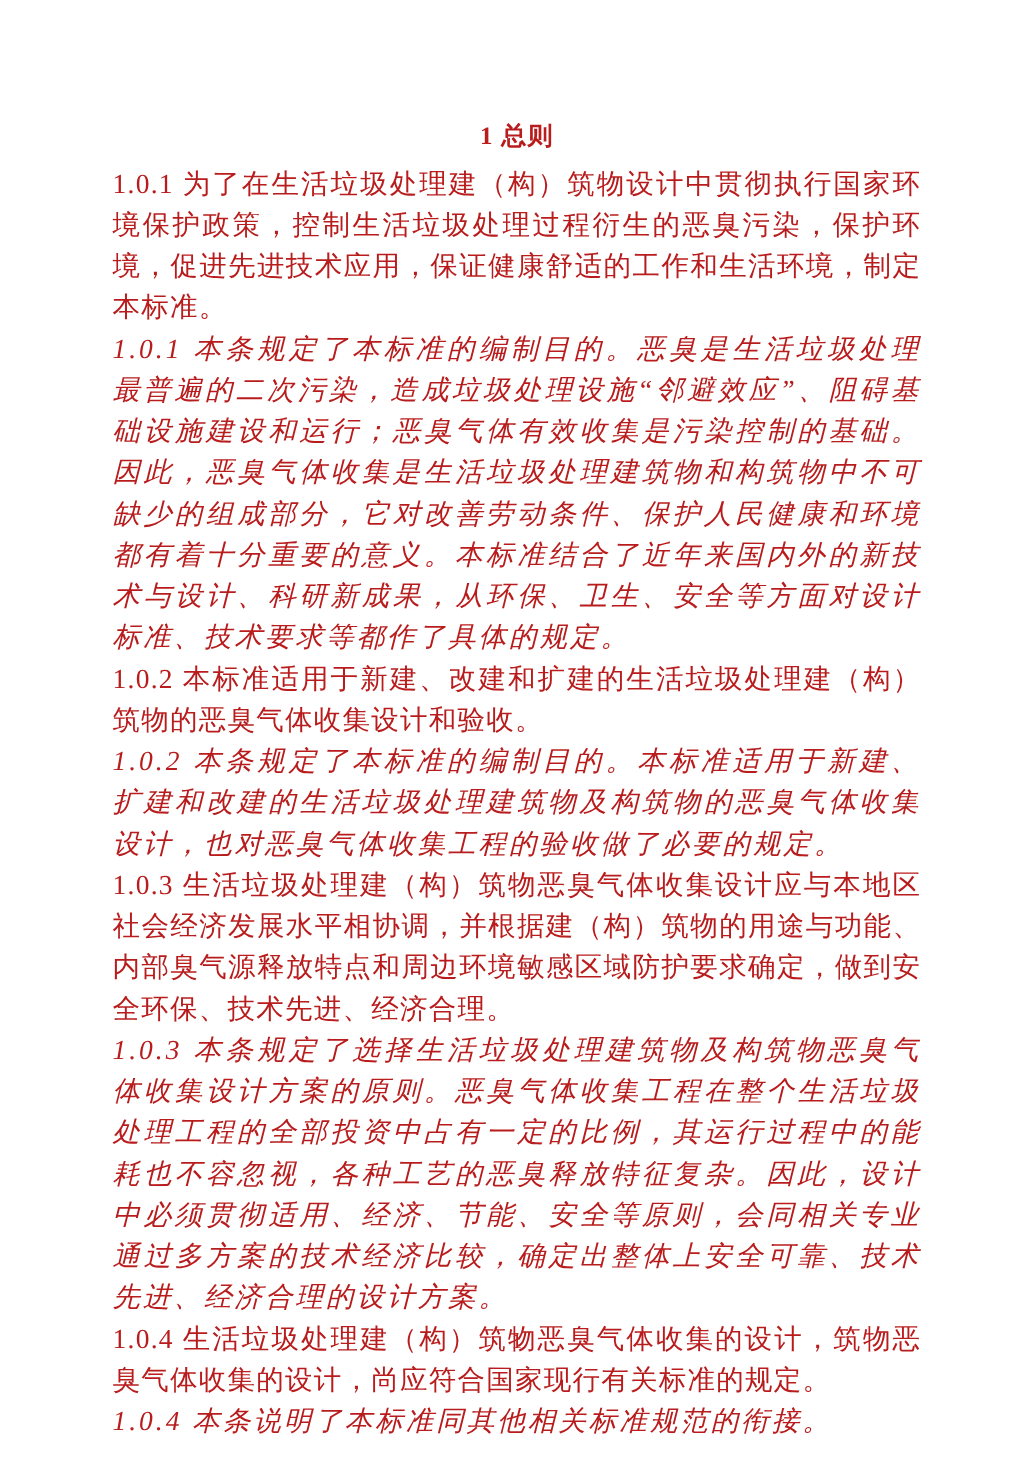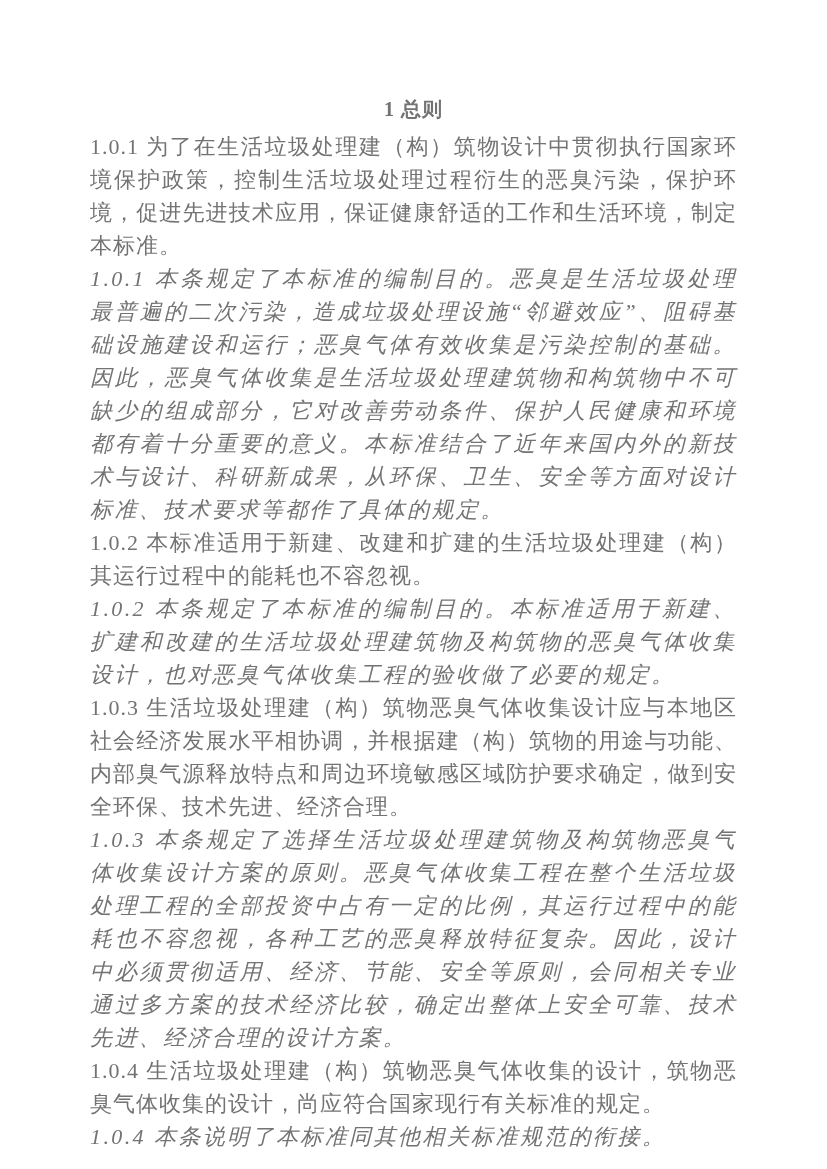--- a/index.html
+++ b/index.html
@@ -7,21 +7,21 @@
     padding: 0;
     background: #ffffff;
   }
   .page {
     position: relative;
     width: 827px;
     height: 1169px;
     background: #ffffff;
     overflow: hidden;
     font-family: "Liberation Serif", "DejaVu Serif", serif;
-    color: #737373;
+    color: #b91c1c;
   }
   .content {
     position: absolute;
     left: 90px;
     top: 88px;
     width: 647px;
   }
   .chapter-title {
     font-size: 20px;
     line-height: 42px;
@@ -63,21 +63,21 @@
 
 <div class="page">
   <div class="content">
 
     <h1 class="chapter-title">1 总则</h1>
 
     <p class="block clause">1.0.1 为了在生活垃圾处理建（构）筑物设计中贯彻执行国家环境保护政策，控制生活垃圾处理过程衍生的恶臭污染，保护环境，促进先进技术应用，保证健康舒适的工作和生活环境，制定本标准。</p>
 
     <p class="block commentary">1.0.1 本条规定了本标准的编制目的。恶臭是生活垃圾处理最普遍的二次污染，造成垃圾处理设施“邻避效应”、阻碍基础设施建设和运行；恶臭气体有效收集是污染控制的基础。因此，恶臭气体收集是生活垃圾处理建筑物和构筑物中不可缺少的组成部分，它对改善劳动条件、保护人民健康和环境都有着十分重要的意义。本标准结合了近年来国内外的新技术与设计、科研新成果，从环保、卫生、安全等方面对设计标准、技术要求等都作了具体的规定。</p>
 
-    <p class="block clause">1.0.2 本标准适用于新建、改建和扩建的生活垃圾处理建（构）其运行过程中的能耗也不容忽视。</p>
+    <p class="block clause">1.0.2 本标准适用于新建、改建和扩建的生活垃圾处理建（构）筑物的恶臭气体收集设计和验收。</p>
 
     <p class="block commentary">1.0.2 本条规定了本标准的编制目的。本标准适用于新建、扩建和改建的生活垃圾处理建筑物及构筑物的恶臭气体收集设计，也对恶臭气体收集工程的验收做了必要的规定。</p>
 
     <p class="block clause">1.0.3 生活垃圾处理建（构）筑物恶臭气体收集设计应与本地区社会经济发展水平相协调，并根据建（构）筑物的用途与功能、内部臭气源释放特点和周边环境敏感区域防护要求确定，做到安全环保、技术先进、经济合理。</p>
 
     <p class="block commentary">1.0.3 本条规定了选择生活垃圾处理建筑物及构筑物恶臭气体收集设计方案的原则。恶臭气体收集工程在整个生活垃圾处理工程的全部投资中占有一定的比例，其运行过程中的能耗也不容忽视，各种工艺的恶臭释放特征复杂。因此，设计中必须贯彻适用、经济、节能、安全等原则，会同相关专业通过多方案的技术经济比较，确定出整体上安全可靠、技术先进、经济合理的设计方案。</p>
 
     <p class="block clause">1.0.4 生活垃圾处理建（构）筑物恶臭气体收集的设计，筑物恶臭气体收集的设计，尚应符合国家现行有关标准的规定。</p>
 
     <p class="block commentary">1.0.4 本条说明了本标准同其他相关标准规范的衔接。</p>

